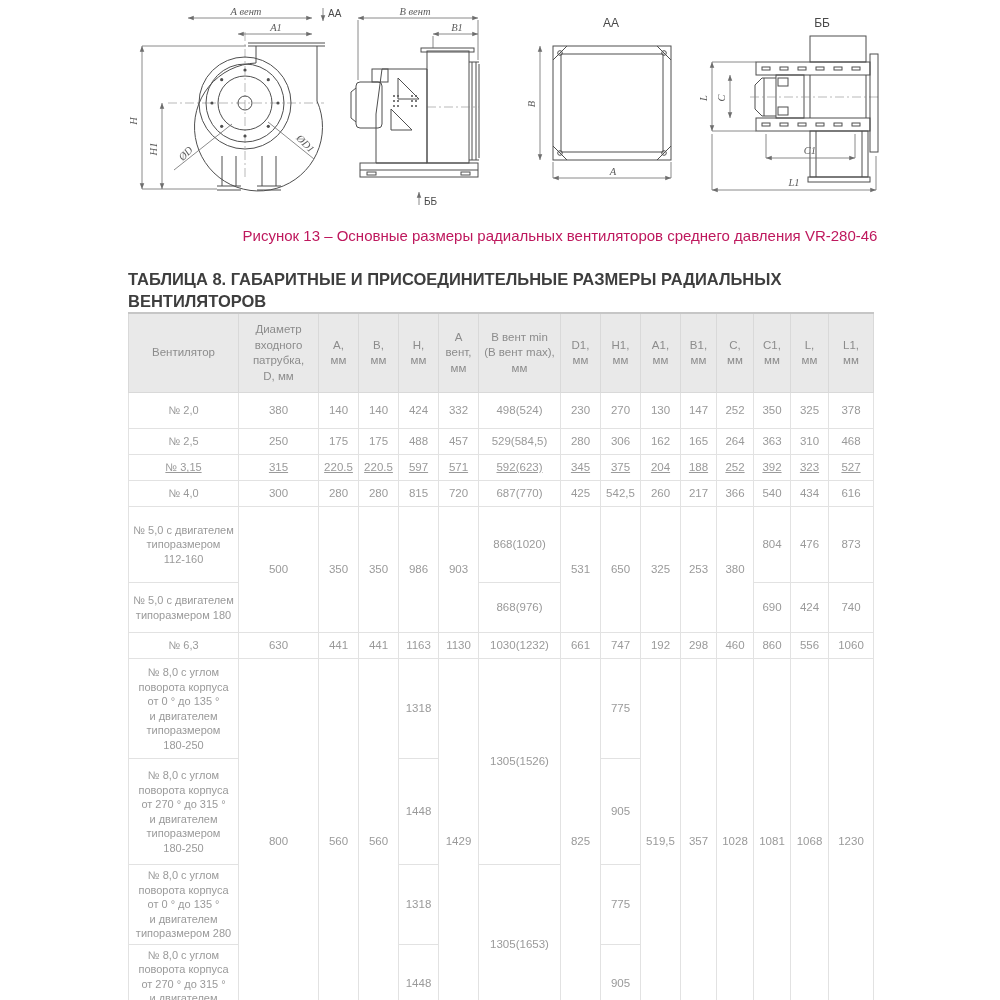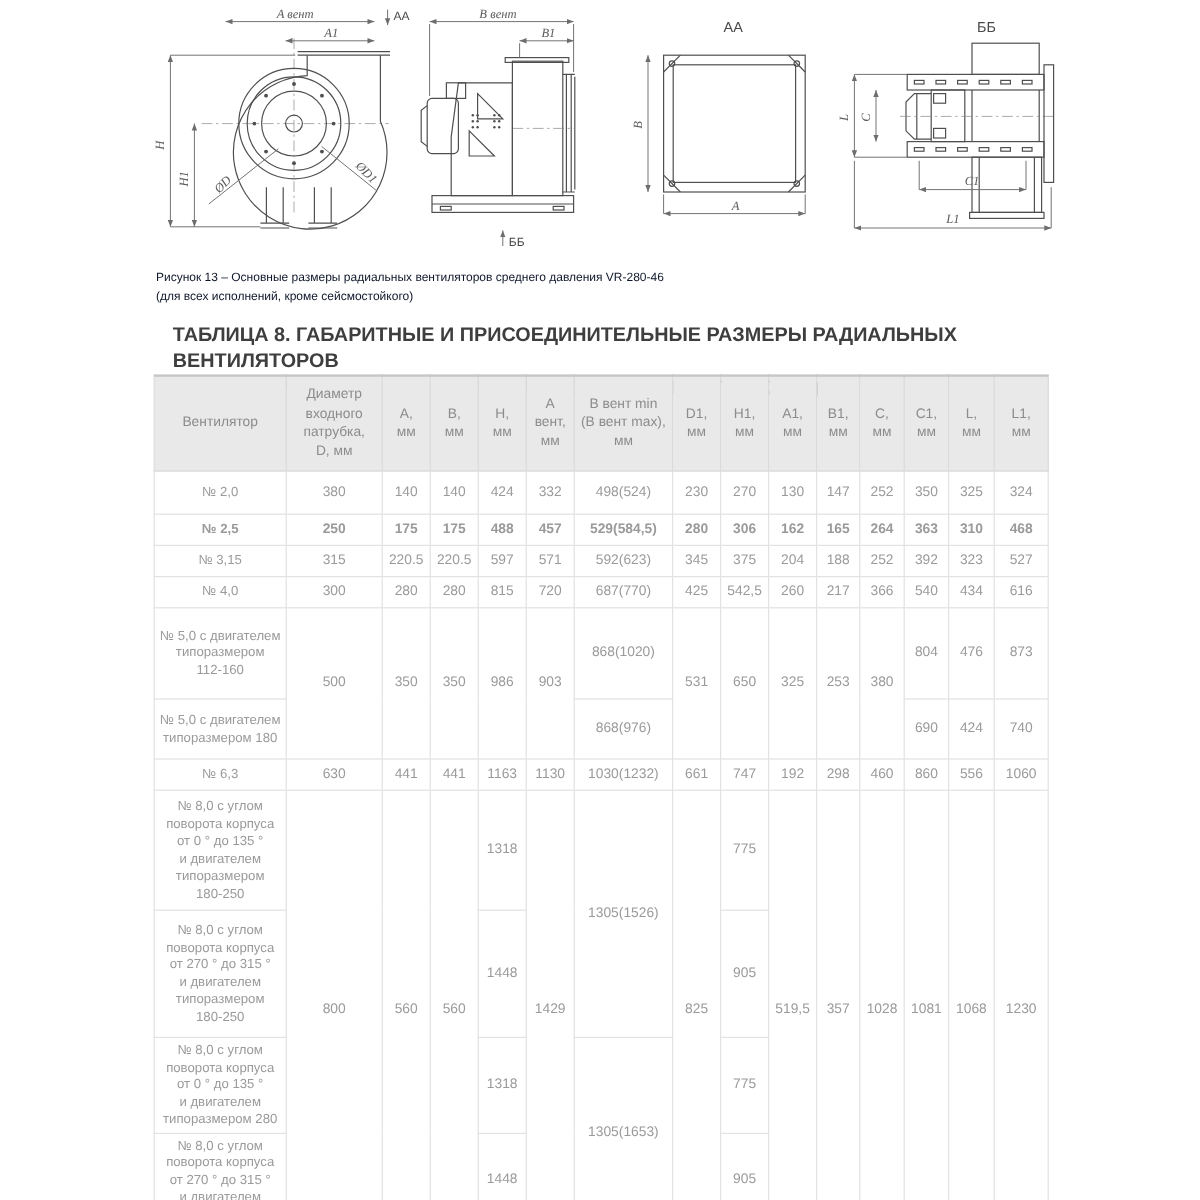--- a/index.html
+++ b/index.html
@@ -11,24 +11,24 @@
   svg.drawing{display:block;}
   svg .ln{stroke:#4f4f4f;stroke-width:1;fill:none;}
   svg .thin{stroke:#6d6d6d;stroke-width:.8;fill:none;}
   svg .dim{stroke:#6d6d6d;stroke-width:.8;fill:none;}
   svg .cl{stroke:#8a8a8a;stroke-width:.6;fill:none;stroke-dasharray:9 3 2 3;}
   svg .dot{fill:#4f4f4f;stroke:none;}
   svg text{fill:#5c5c5c;font-size:10.5px;font-style:italic;font-family:"Liberation Serif",serif;}
   svg text.vt{font-style:normal;font-size:12px;fill:#494949;font-family:"Liberation Sans",sans-serif;}
   svg text.mk{font-style:normal;font-size:10px;fill:#494949;font-family:"Liberation Sans",sans-serif;}
 
-  .caption{position:absolute;left:130px;top:224px;width:860px;
-           color:#0f172a;font-size:10px;line-height:1.55;}
-
-  .table-title{position:absolute;left:144px;top:269px;width:790px;margin:0;
+  .caption{position:absolute;left:130px;top:224px;width:860px;text-align:center;
+           color:#be185d;font-size:15px;line-height:1.55;}
+
+  .table-title{position:absolute;left:128px;top:269px;width:790px;margin:0;
                color:#3e3e3e;font-size:16.5px;font-weight:bold;line-height:1.32;}
 
   
   table.dims{position:absolute;left:128px;top:312px;width:745px;border-collapse:collapse;
              table-layout:fixed;font-size:11.5px;color:#9a9a9a;
              border-top:2px solid #c6c6c6;border-bottom:3px solid #aeaeae;}
   table.dims th{background:#e9e9e9;color:#8c8c8c;font-weight:normal;text-align:center;
                 vertical-align:middle;border:1px solid #d9d9d9;padding:8px 2px;
                 white-space:pre-line;line-height:1.35;height:60px;font-size:11.5px;}
   table.dims td{border:1px solid #e2e2e2;text-align:center;vertical-align:middle;
@@ -212,21 +212,20 @@
         <line class="thin" x1="656" y1="128" x2="656" y2="152"></line>
         <line class="thin" x1="745" y1="128" x2="745" y2="152"></line>
         <line class="thin" x1="766" y1="150" x2="766" y2="184"></line>
         <line class="thin" x1="602" y1="128" x2="602" y2="184"></line>
       </g>
     </svg>
   </div>
 
   <div class="caption">
     <div>Рисунок 13 – Основные размеры радиальных вентиляторов среднего давления VR-280-46</div>
-    <div>(для всех исполнений, кроме сейсмостойкого)</div>
   </div>
 
   <h2 class="table-title">
     <div>ТАБЛИЦА 8. ГАБАРИТНЫЕ И ПРИСОЕДИНИТЕЛЬНЫЕ РАЗМЕРЫ РАДИАЛЬНЫХ ВЕНТИЛЯТОРОВ</div>
     <div>VR-280-46 (ДЛЯ ВСЕХ ИСПОЛНЕНИЙ, КРОМЕ СЕЙСМОСТОЙКОГО)</div>
   </h2>
 
   <table class="dims">
     <colgroup>
       <col style="width:110px">
@@ -291,40 +290,40 @@
           <td>424</td>
           <td>332</td>
           <td>498(524)</td>
           <td>230</td>
           <td>270</td>
           <td>130</td>
           <td>147</td>
           <td>252</td>
           <td>350</td>
           <td>325</td>
-          <td>324</td>
-        </tr>
-        <tr style="height: 26px; font-weight: bold;">
+          <td>378</td>
+        </tr>
+        <tr style="height: 26px;">
           <td class="name-col">№ 2,5</td>
           <td>250</td>
           <td>175</td>
           <td>175</td>
           <td>488</td>
           <td>457</td>
           <td>529(584,5)</td>
           <td>280</td>
           <td>306</td>
           <td>162</td>
           <td>165</td>
           <td>264</td>
           <td>363</td>
           <td>310</td>
           <td>468</td>
         </tr>
-        <tr style="height: 26px;">
+        <tr style="height: 26px; text-decoration: underline;">
           <td class="name-col">№ 3,15</td>
           <td>315</td>
           <td>220.5</td>
           <td>220.5</td>
           <td>597</td>
           <td>571</td>
           <td>592(623)</td>
           <td>345</td>
           <td>375</td>
           <td>204</td>

